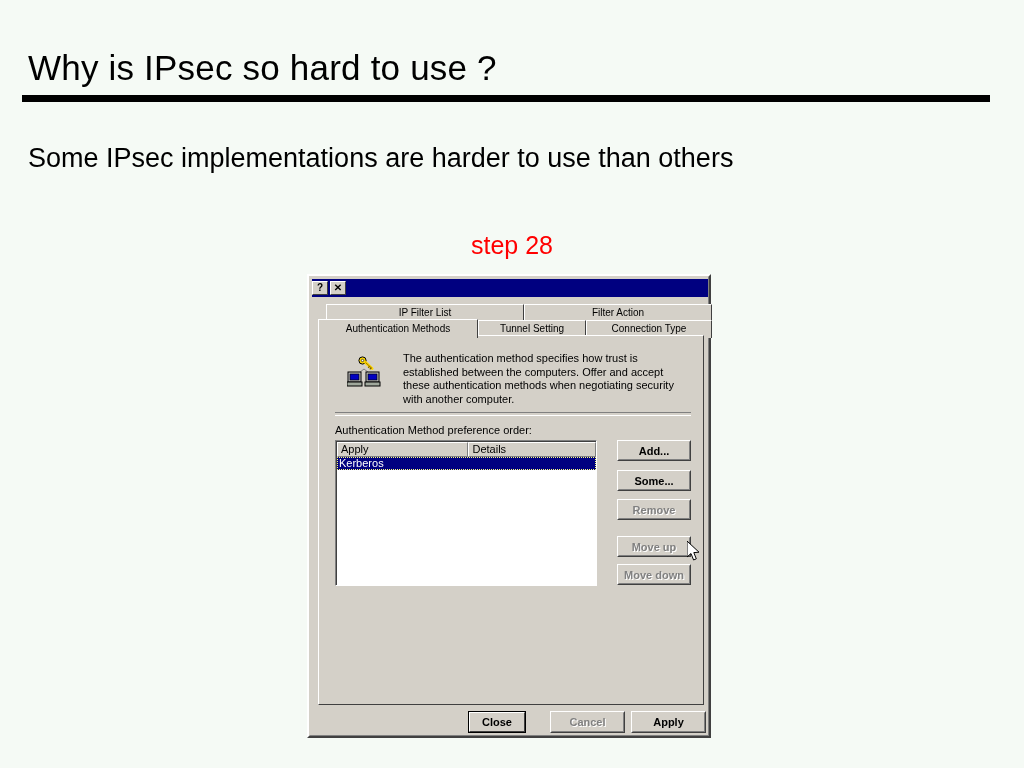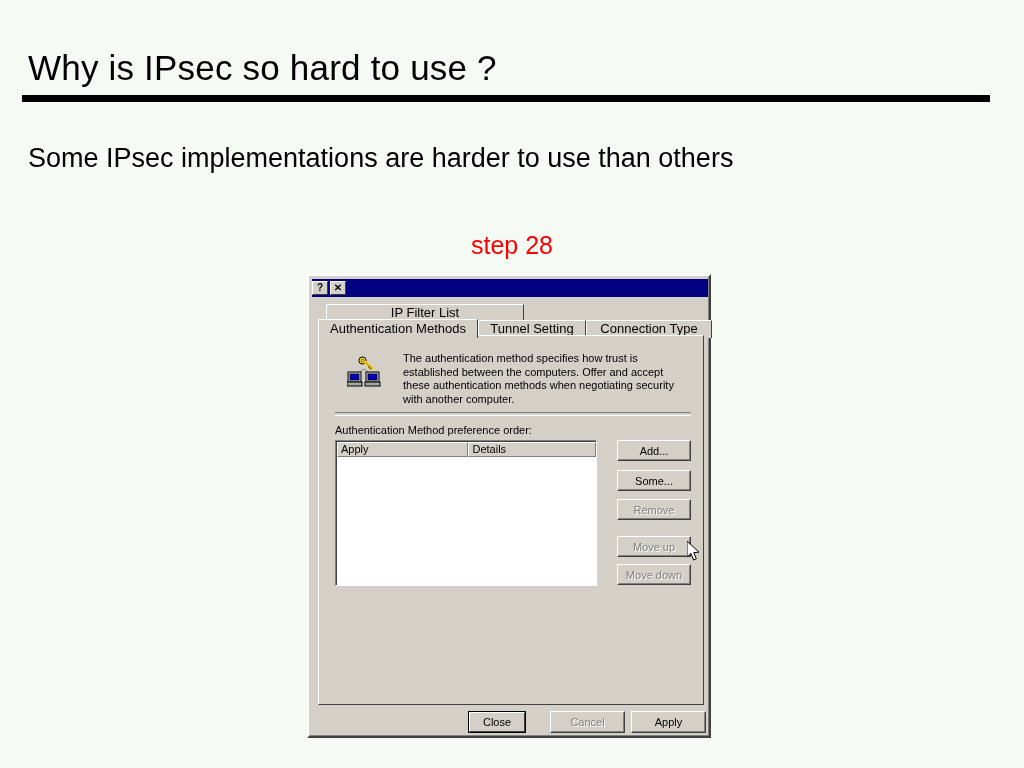--- a/index.html
+++ b/index.html
@@ -124,21 +124,21 @@
   .tab {
     position: absolute;
     height: 17px;
     background: #d4d0c8;
     border-top: 1px solid #ffffff;
     border-left: 1px solid #ffffff;
     border-right: 1px solid #404040;
     box-sizing: border-box;
     text-align: center;
     line-height: 16px;
-    font-size: 13px;
+    font-size: 10px;
     white-space: nowrap;
     overflow: hidden;
   }
   .tab.row1 { top: 0px; }
   .tab.row2 { top: 16px; height: 18px; }
   .tab.active {
     background: #d4d0c8;
     z-index: 5;
     border-bottom: none;
     height: 19px;
@@ -264,20 +264,21 @@
     border-left: 1px solid #ffffff;
     border-right: 1px solid #404040;
     border-bottom: 1px solid #404040;
     box-sizing: border-box;
     font-size: 11px;
     text-align: center;
     color: #000000;
     font-family: "Liberation Sans", sans-serif;
     white-space: nowrap;
     overflow: hidden;
+    font-weight: bold;
   }
   .btn > span {
     display: block;
     border-top: 1px solid #d4d0c8;
     border-left: 1px solid #d4d0c8;
     border-right: 1px solid #808080;
     border-bottom: 1px solid #808080;
     height: 100%;
     box-sizing: border-box;
     display: flex;
@@ -328,20 +329,21 @@
 <div id="dialog">
   <div id="dialog-inner">
 
     <div id="titlebar">
       <div class="title-btn" id="title-help">?</div>
       <div class="title-btn" id="title-close">✕</div>
     </div>
 
     <div id="tabstrip">
       <div class="tab row1" id="tab-ipfilter">IP Filter List</div>
+      <div class="tab row1" id="tab-filteraction">Filter Action</div>
       <div class="tab row2 active" id="tab-auth">Authentication Methods</div>
       <div class="tab row2" id="tab-tunnel">Tunnel Setting</div>
       <div class="tab row2" id="tab-conn">Connection Type</div>
     </div>
 
     <div id="tabpage">
 
       <svg id="desc-icon" viewBox="0 0 34 34">
 
         <circle cx="15.5" cy="6.5" r="3.6" fill="#ffd700" stroke="#000000" stroke-width="1"></circle>
@@ -364,20 +366,23 @@
       <div id="desc-text">The authentication method specifies how trust is established between the computers. Offer and accept these authentication methods when negotiating security with another computer.</div>
       <div id="desc-separator"></div>
       <div id="pref-label">Authentication Method preference order:</div>
 
       <div id="listview">
         <div id="listview-inner">
           <div id="list-header">
             <div class="col-head" id="col-method">Apply</div>
             <div class="col-head" id="col-details">Details</div>
           </div>
+          <div id="list-rows">
+            <div class="list-row selected">Kerberos</div>
+          </div>
         </div>
       </div>
 
       <div class="btn" id="btn-add">
         <span>Add...</span>
       </div>
       <div class="btn" id="btn-edit">
         <span>Some...</span>
       </div>
       <div class="btn disabled" id="btn-remove">

